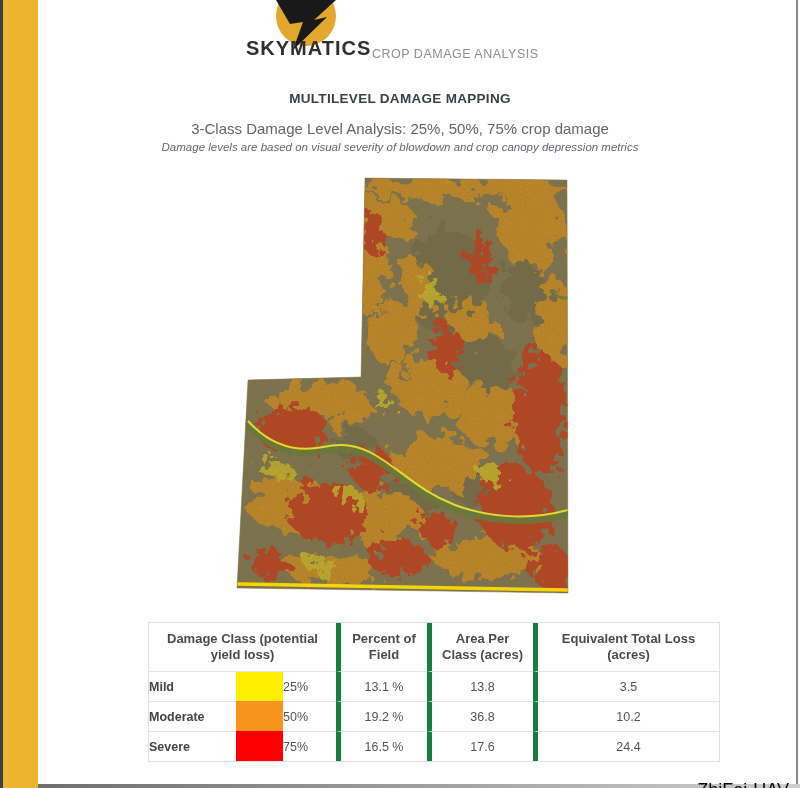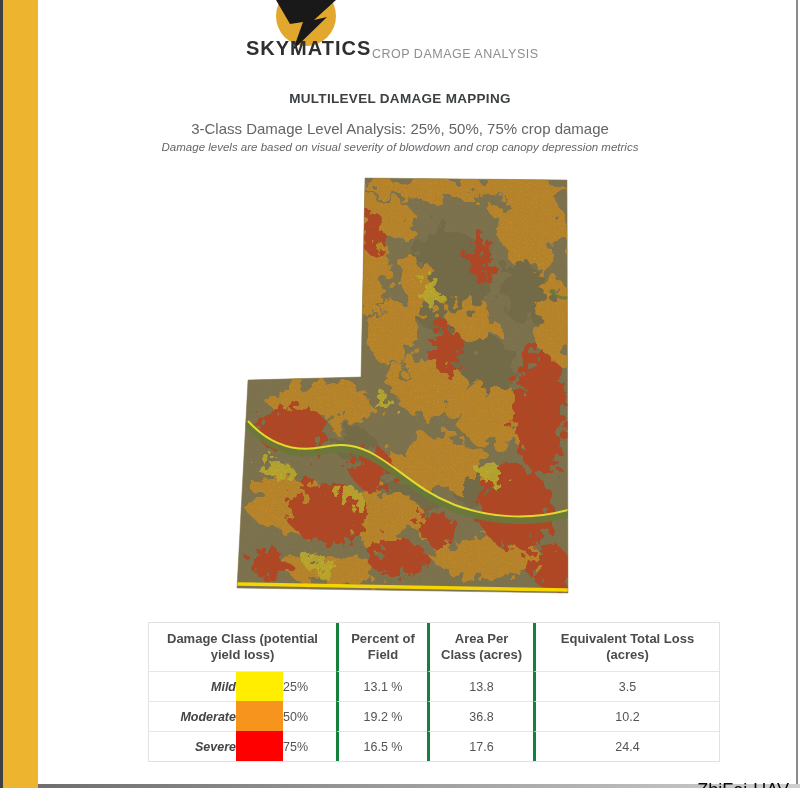--- a/index.html
+++ b/index.html
@@ -34,23 +34,23 @@
 
   
   .dmg-table { position:absolute; left:148px; top:622px; width:572px;
                border:1px solid #e2e2e2; background:#fff; }
   .tgrid { display:grid; grid-template-columns:187px 91px 106px 186px;
            grid-template-rows:48px 30px 30px 30px; }
   .th { display:flex; align-items:center; justify-content:center; text-align:center;
         font-size:13px; font-weight:bold; color:#4a4b4d; line-height:16px; padding:0 6px; }
   .td { display:flex; align-items:center; justify-content:center;
         font-size:12.5px; color:#525457; border-top:1px solid #e6e6e6; }
-  .vline { border-left:3px solid #15803d; }
+  .vline { border-left:5px solid #15803d; }
   .cell-class { justify-content:flex-start; padding:0; }
-  .cell-class .lbl { width:87px; text-align:right; font-weight:bold; color:#434446;font-style:italic; }
+  .cell-class .lbl { width:87px; text-align:left; font-weight:bold; color:#434446; }
   .cell-class .sw-gap { width:47px; }
   .cell-class .pct { width:53px; }
   .swatch-stack { position:absolute; left:87px; top:49px; width:47px; }
   .swatch-stack .sw1 { height:29px; }
   .swatch-stack .sw2 { height:30px; }
   .swatch-stack .sw3 { height:30px; }
 
   .footnote  { position:absolute; left:148px; width:572px; top:763px; text-align:center;
                font-size:11.5px; color:#606060; }
   .watermark { position:absolute; right:11px; top:780px; font-size:18px; color:#0b0b0b; }

